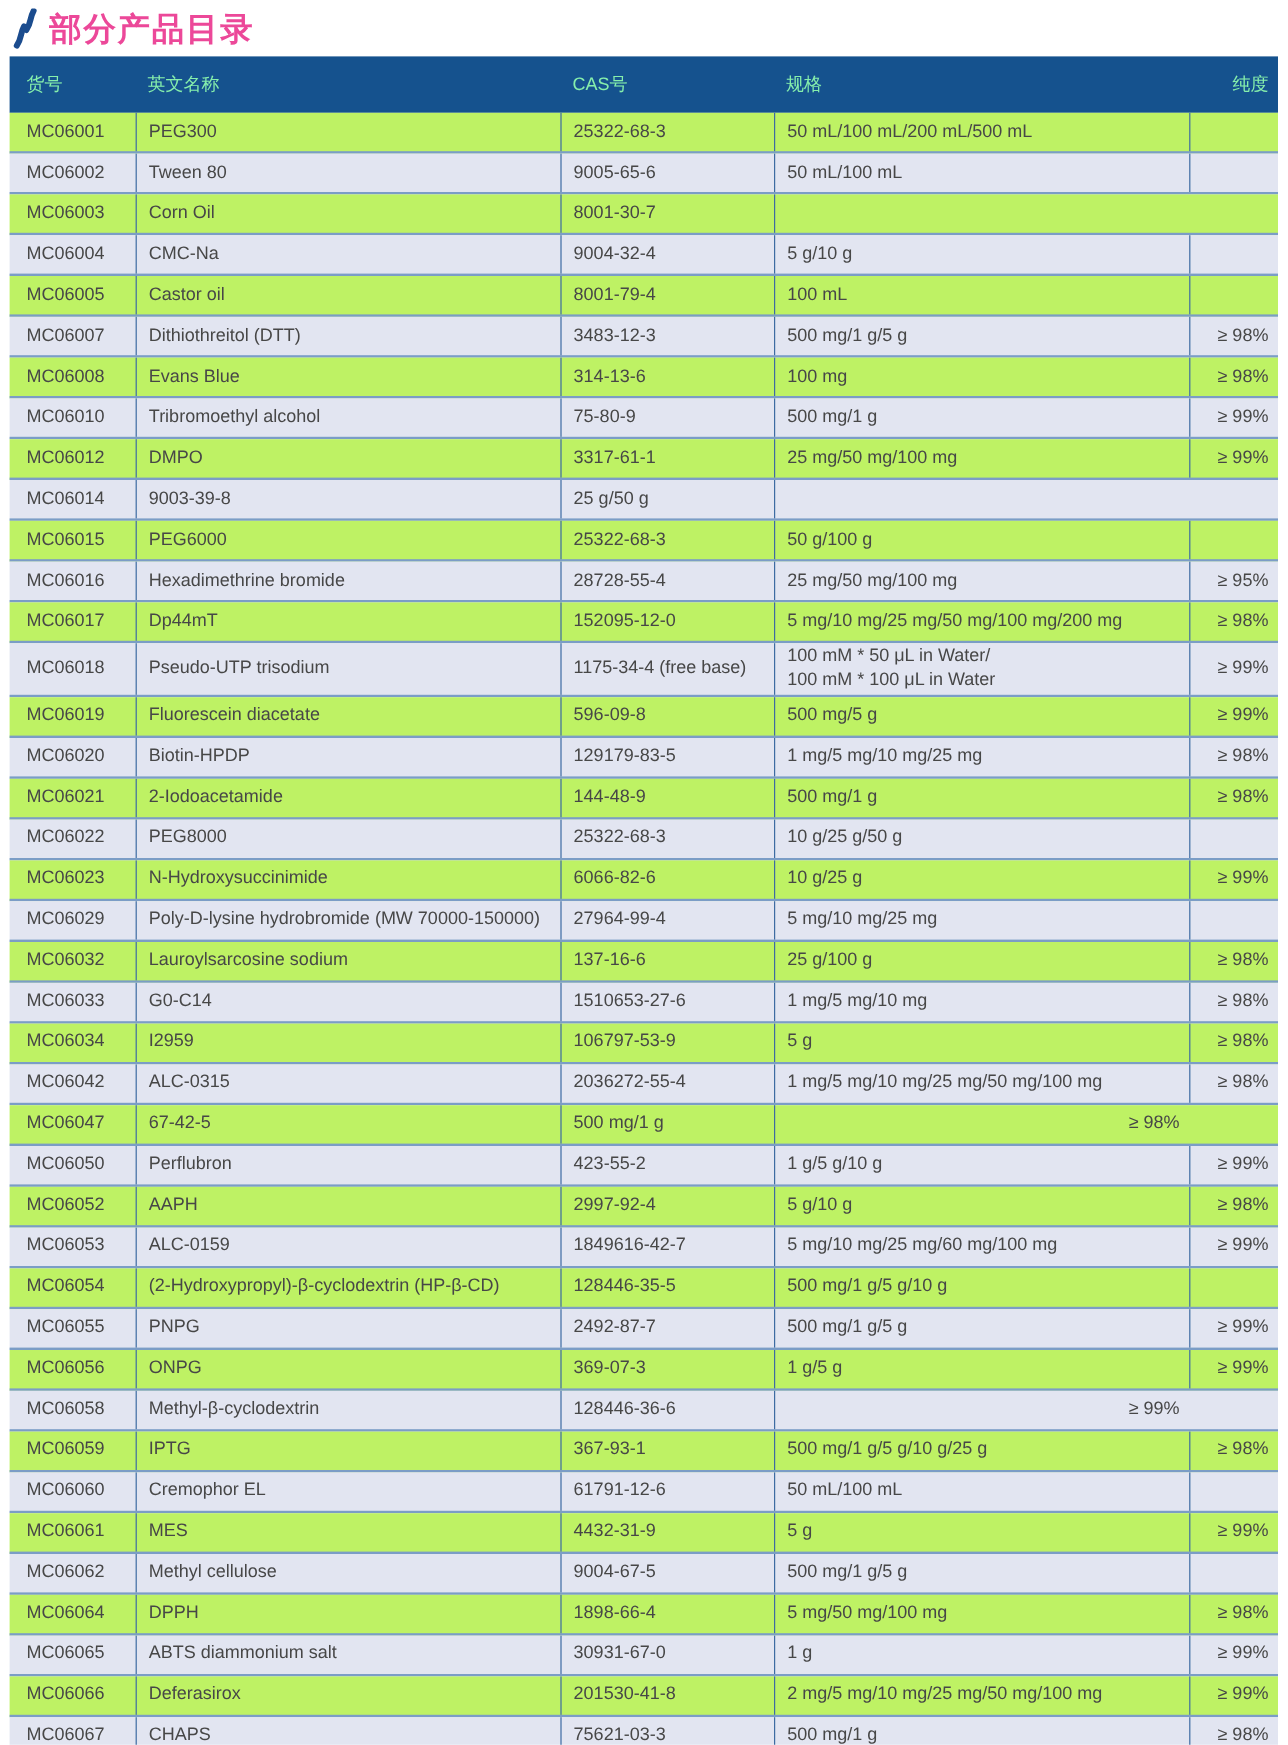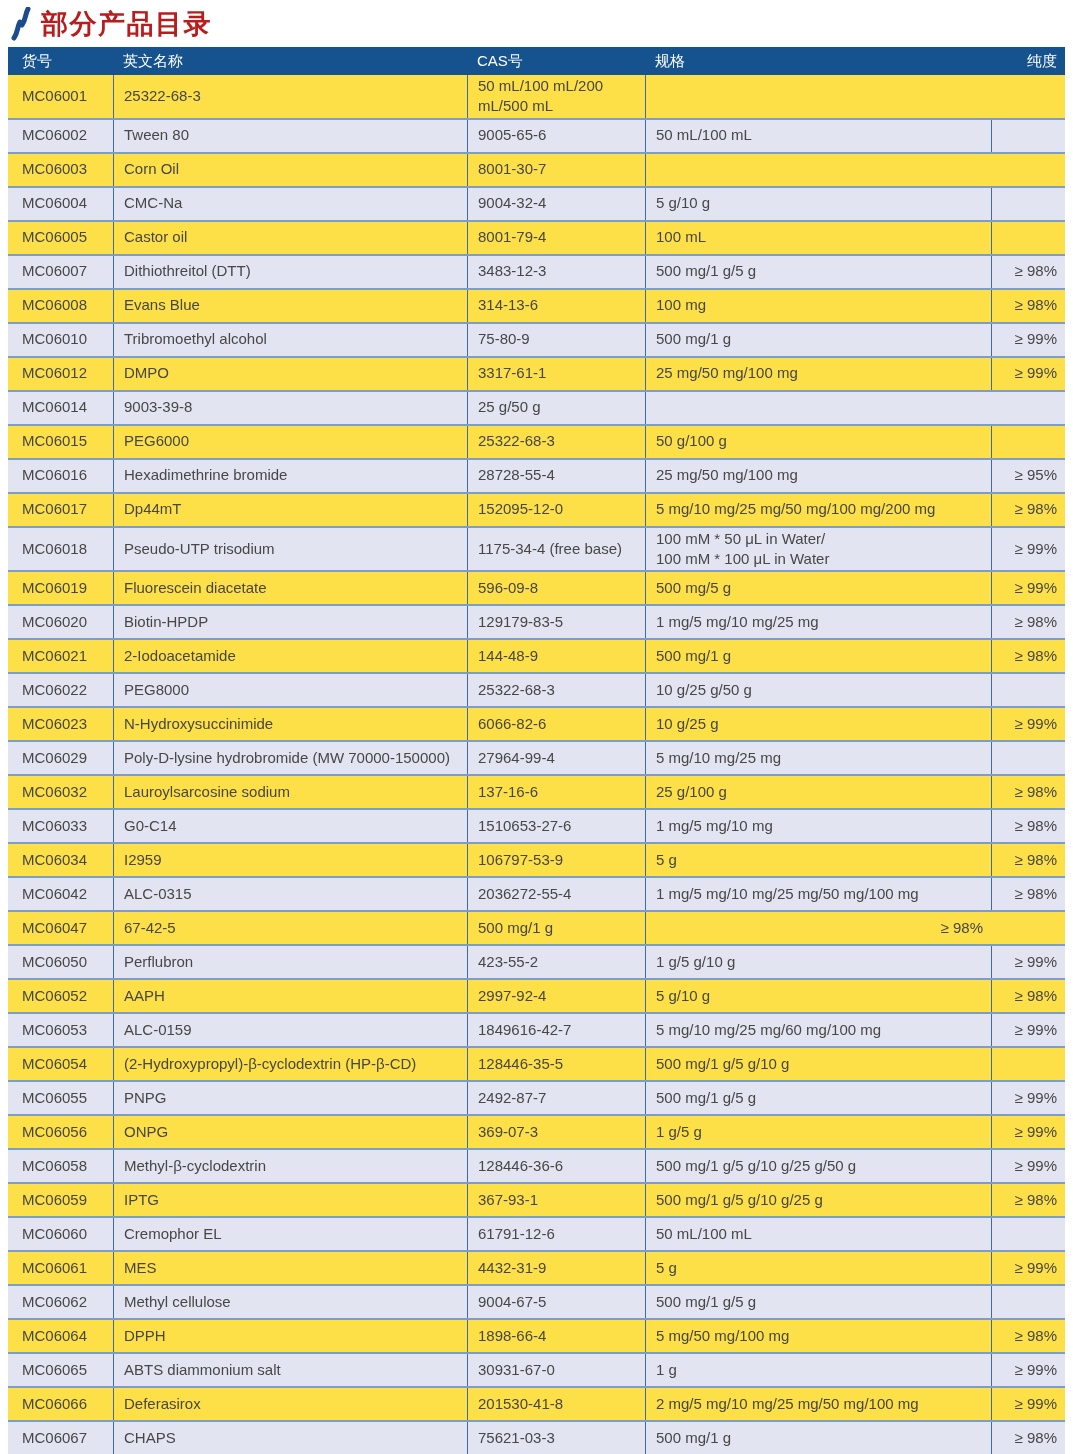--- a/index.html
+++ b/index.html
@@ -8,35 +8,35 @@
     font-family: "Liberation Sans", "DejaVu Sans", sans-serif;
     -webkit-font-smoothing: antialiased;
   }
   .title-row {
     display: flex; align-items: center;
     padding: 5px 0 4px 8px; height: 38px;
   }
   .title-icon { width: 26px; height: 34px; display: inline-block; margin-right: 7px; }
   .page-title {
     margin: 0; font-size: 27px; font-weight: bold;
-    color: #b91c1c; letter-spacing: 1.5px; line-height: 1;
+    color: #ec4899; letter-spacing: 1.5px; line-height: 1;
   }
   .catalog-table { margin-left: 8px; width: 1057px; }
   .thead {
     display: grid; grid-template-columns: 105px 354px 178px 346px 74px;
-    background: #15528e; height: 28px; align-items: center;
-    color: #ffffff; font-size: 15px;
+    background: #15528e; height: 47px; align-items: center;
+    color: #86efac; font-size: 15px;
   }
   .hcell { padding-left: 10px; white-space: nowrap; }
   .hcell.col-code { padding-left: 14px; }
   .hcell.col-purity { text-align: right; padding: 0 8px 0 0; }
   .tbody { border-top: 0; }
   .trow {
     display: grid; grid-template-columns: 105px 354px 178px 346px 74px;
-    background: #fde047; border-bottom: 2px solid #7b9dc6;
+    background: #bef264; border-bottom: 2px solid #7b9dc6;
   }
   .trow:last-child { border-bottom: none; }
   .trow:nth-child(even) { background: #e2e5f1; }
   .cell {
     min-height: 30px; display: flex; align-items: center;
     font-size: 15px; color: #474747; padding: 1px 4px 1px 10px;
     line-height: 1.35; overflow: hidden; white-space: pre-line;
   }
   .cell + .cell { border-left: 1.5px solid #3d6ba2; }
   .cell.col-code { padding-left: 14px; }
@@ -61,20 +61,21 @@
     <div class="thead">
       <div class="hcell col-code">货号</div>
       <div class="hcell col-name">英文名称</div>
       <div class="hcell col-cas">CAS号</div>
       <div class="hcell col-spec">规格</div>
       <div class="hcell col-purity">纯度</div>
     </div>
     <div class="tbody">
         <div class="trow">
           <div class="cell col-code">MC06001</div>
+          <div class="cell col-name">PEG300</div>
           <div class="cell col-cas">25322-68-3</div>
           <div class="cell col-spec">50 mL/100 mL/200 mL/500 mL</div>
           <div class="cell col-purity"></div>
         </div>
         <div class="trow">
           <div class="cell col-code">MC06002</div>
           <div class="cell col-name">Tween 80</div>
           <div class="cell col-cas">9005-65-6</div>
           <div class="cell col-spec">50 mL/100 mL</div>
           <div class="cell col-purity"></div>
@@ -277,21 +278,20 @@
           <div class="cell col-code">MC06056</div>
           <div class="cell col-name">ONPG</div>
           <div class="cell col-cas">369-07-3</div>
           <div class="cell col-spec">1 g/5 g</div>
           <div class="cell col-purity">≥ 99%</div>
         </div>
         <div class="trow">
           <div class="cell col-code">MC06058</div>
           <div class="cell col-name">Methyl-β-cyclodextrin</div>
           <div class="cell col-cas">128446-36-6</div>
-          <div class="cell col-spec">500 mg/1 g/5 g/10 g/25 g/50 g</div>
           <div class="cell col-purity">≥ 99%</div>
         </div>
         <div class="trow">
           <div class="cell col-code">MC06059</div>
           <div class="cell col-name">IPTG</div>
           <div class="cell col-cas">367-93-1</div>
           <div class="cell col-spec">500 mg/1 g/5 g/10 g/25 g</div>
           <div class="cell col-purity">≥ 98%</div>
         </div>
         <div class="trow">

